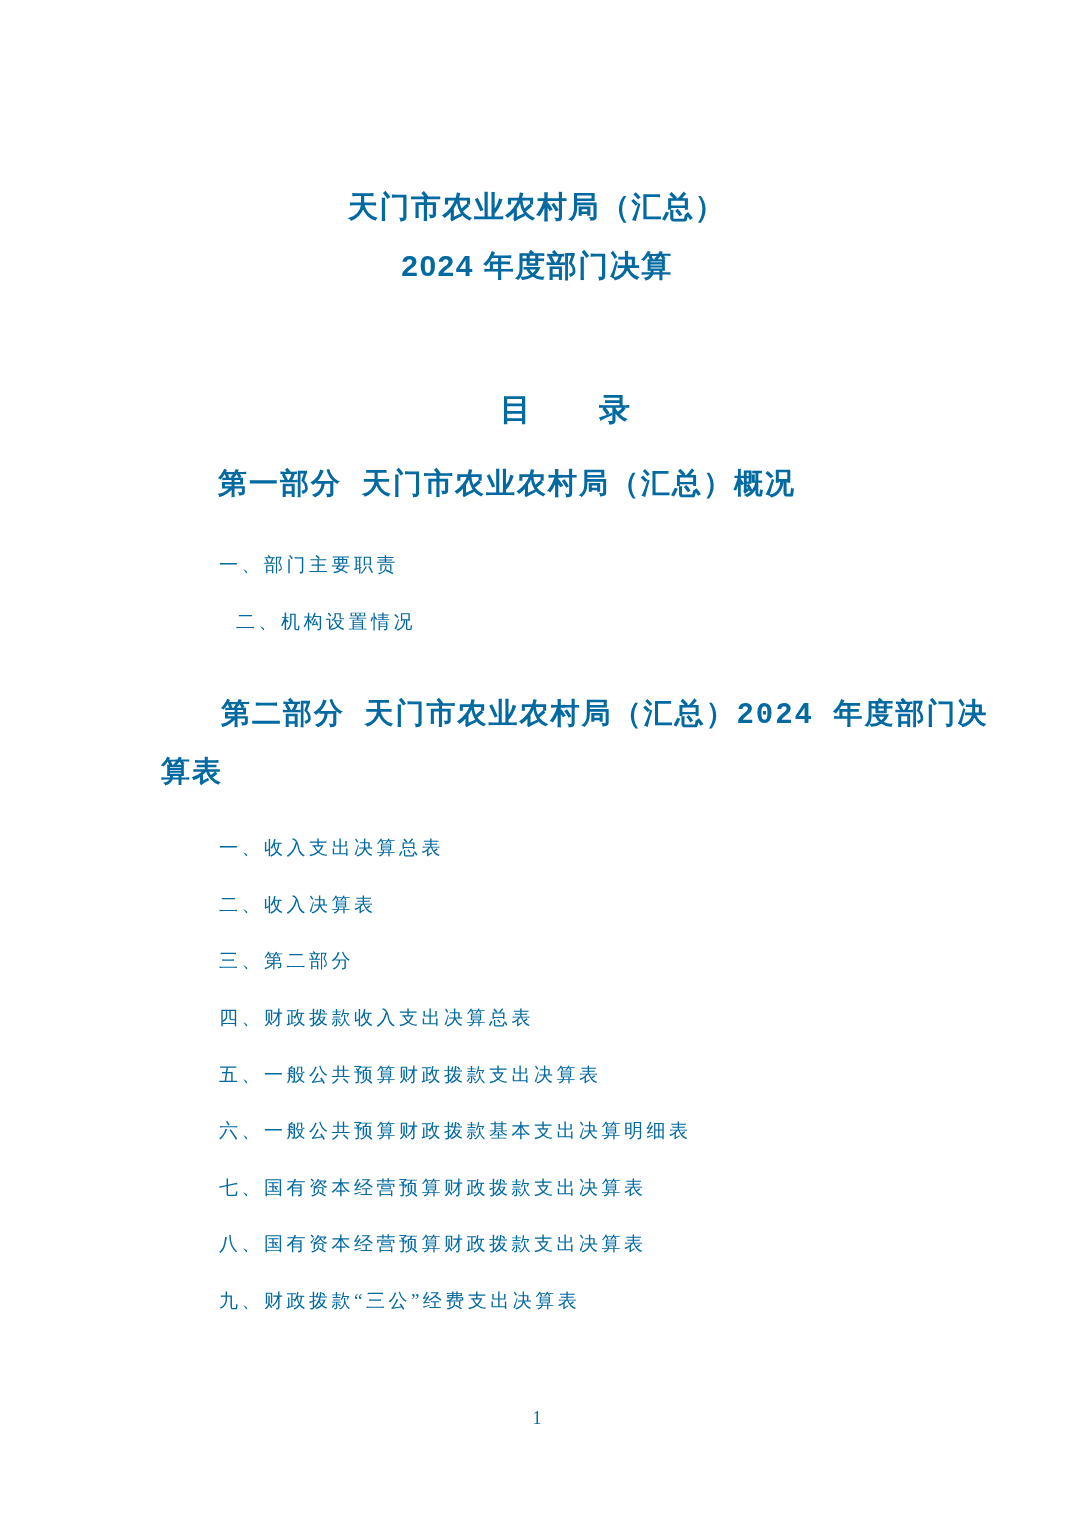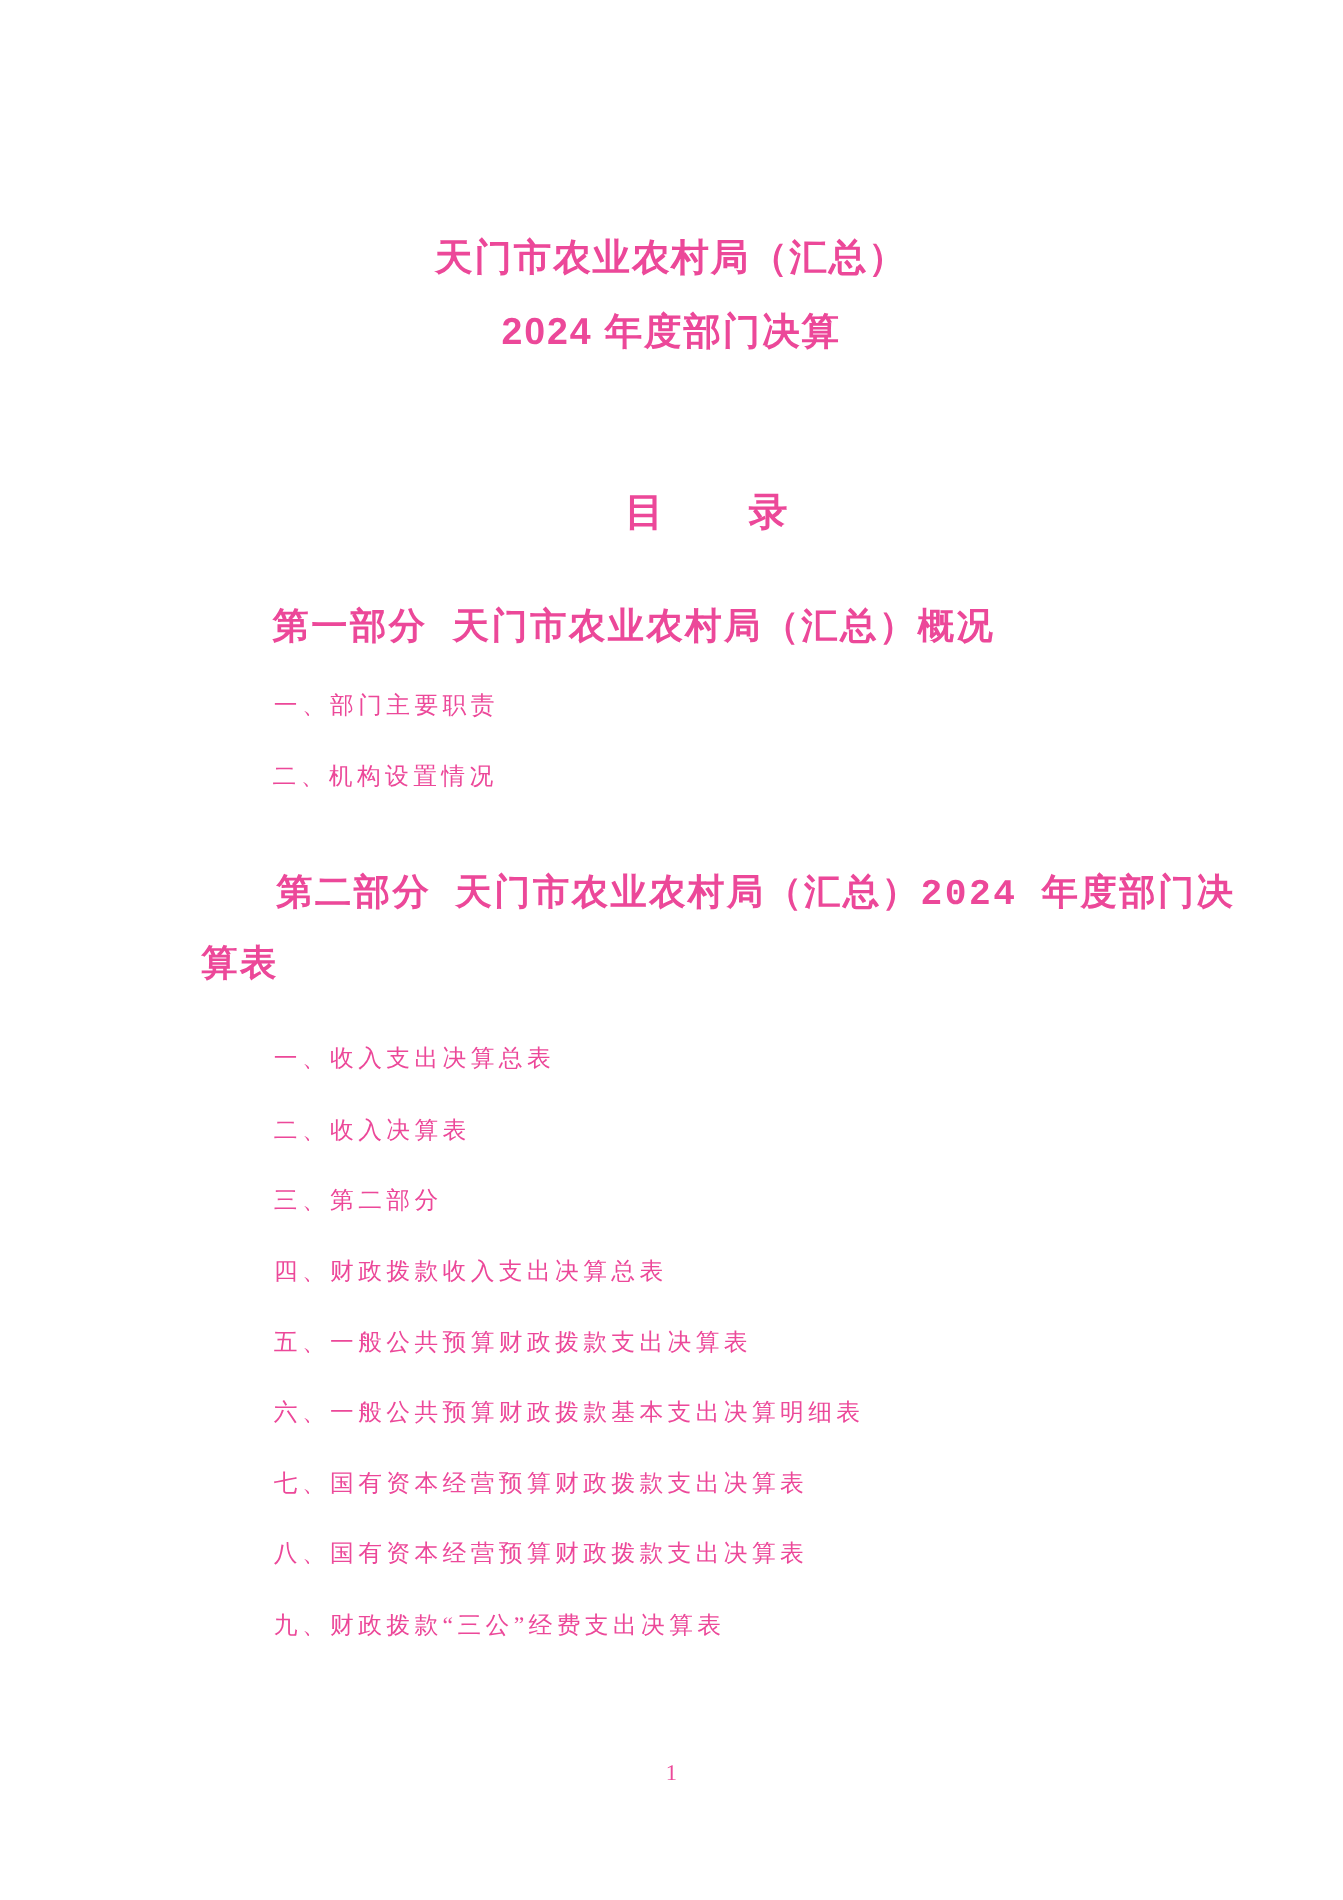--- a/index.html
+++ b/index.html
@@ -13,21 +13,21 @@
     height: 1520px;
     background: #ffffff;
     color: #000000;
     overflow: hidden;
     margin: 0 auto;
   }
   .line {
     position: absolute;
     white-space: pre;
     line-height: 1;
-    color: #ec4899;
+    color: #0369a1;
   }
   .center {
     left: 0;
     right: 0;
     text-align: center;
   }
   .doc-title {
     font-family: "Liberation Sans", "DejaVu Sans", sans-serif;
     font-size: 30px;
     font-weight: bold;
@@ -61,25 +61,25 @@
 <body>
 
 <div class="page">
 
   <div class="line center doc-title" style="top:192px;">天门市农业农村局（汇总）</div>
 
   <div class="line center doc-title" style="top:251px;">2024 年度部门决算</div>
 
   <div class="line toc-heading" style="top:394px; left:500px;">目　　录</div>
 
-  <div class="line sec-heading" style="top:487px; left:218px;">第一部分  天门市农业农村局（汇总）概况</div>
+  <div class="line sec-heading" style="top:469px; left:218px;">第一部分  天门市农业农村局（汇总）概况</div>
 
   <div class="line toc-item" style="top:555px; left:219px;">一、部门主要职责</div>
 
-  <div class="line toc-item" style="top:612px; left:218px;text-align:center;">二、机构设置情况</div>
+  <div class="line toc-item" style="top:612px; left:236px;text-align:center;">二、机构设置情况</div>
 
   <div class="line sec-heading" style="top:701px; left:221px;font-family:Liberation Mono, monospace;">第二部分 天门市农业农村局（汇总）2024 年度部门决</div>
 
   <div class="line sec-heading" style="top:757px; left:161px;">算表</div>
 
   <div class="line toc-item" style="top:838px; left:219px;">一、收入支出决算总表</div>
 
   <div class="line toc-item" style="top:895px; left:219px;">二、收入决算表</div>
 
   <div class="line toc-item" style="top:951px; left:219px;">三、第二部分</div>

